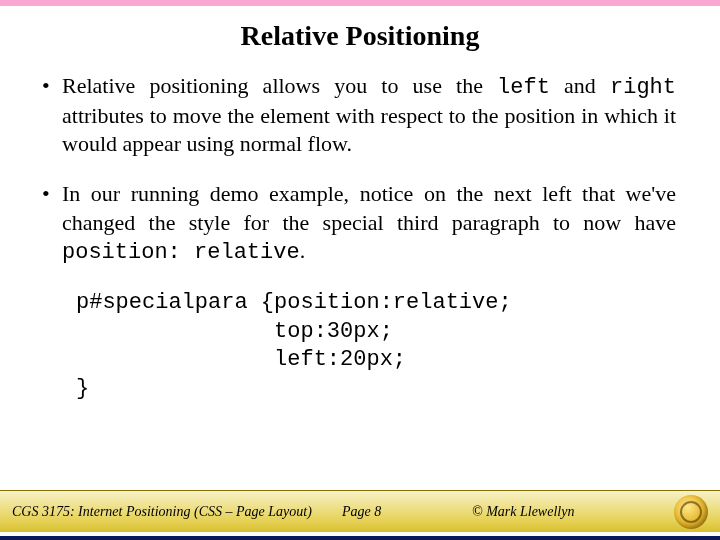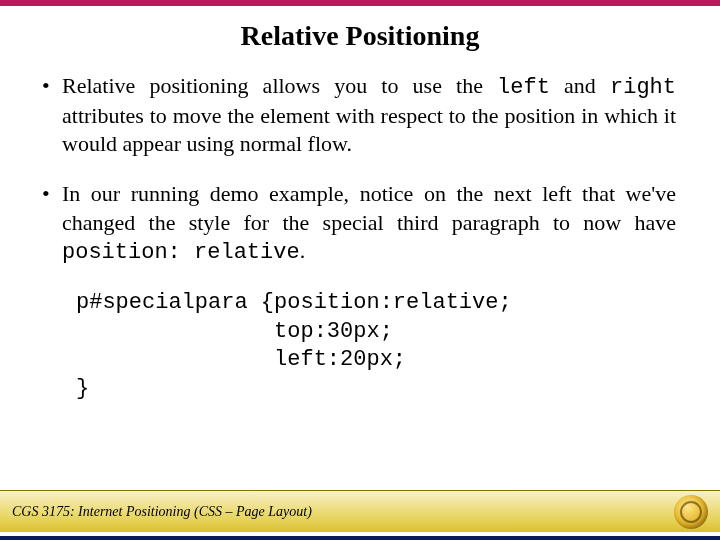--- a/index.html
+++ b/index.html
@@ -7,21 +7,21 @@
     width: 720px;
     height: 540px;
     background: #fff;
     font-family: "Times New Roman", Times, serif;
     position: relative;
     overflow: hidden;
   }
   .slide {
     width: 720px;
     height: 540px;
-    border-top: 6px solid #be185d;
+    border-top: 6px solid #f9a8d4;
     border-bottom: 4px solid #0b1a5a;
     position: relative;
   }
   .title {
     text-align: center;
     font-size: 28px;
     font-weight: bold;
     color: #000;
     margin-top: 14px;
     margin-bottom: 20px;
@@ -119,18 +119,20 @@
     </ul>
 
     <div class="codeblock">p#specialpara {position:relative;
                top:30px;
                left:20px;
 }</div>
   </div>
 
   <div class="footer">
     <div class="course">CGS 3175: Internet Positioning (CSS – Page Layout)</div>
+    <div class="page">Page 8</div>
+    <div class="copy">© Mark Llewellyn</div>
     <div class="logo">
       <div class="logo-circle"></div>
     </div>
   </div>
 
 </div>
 
 </body></html>

